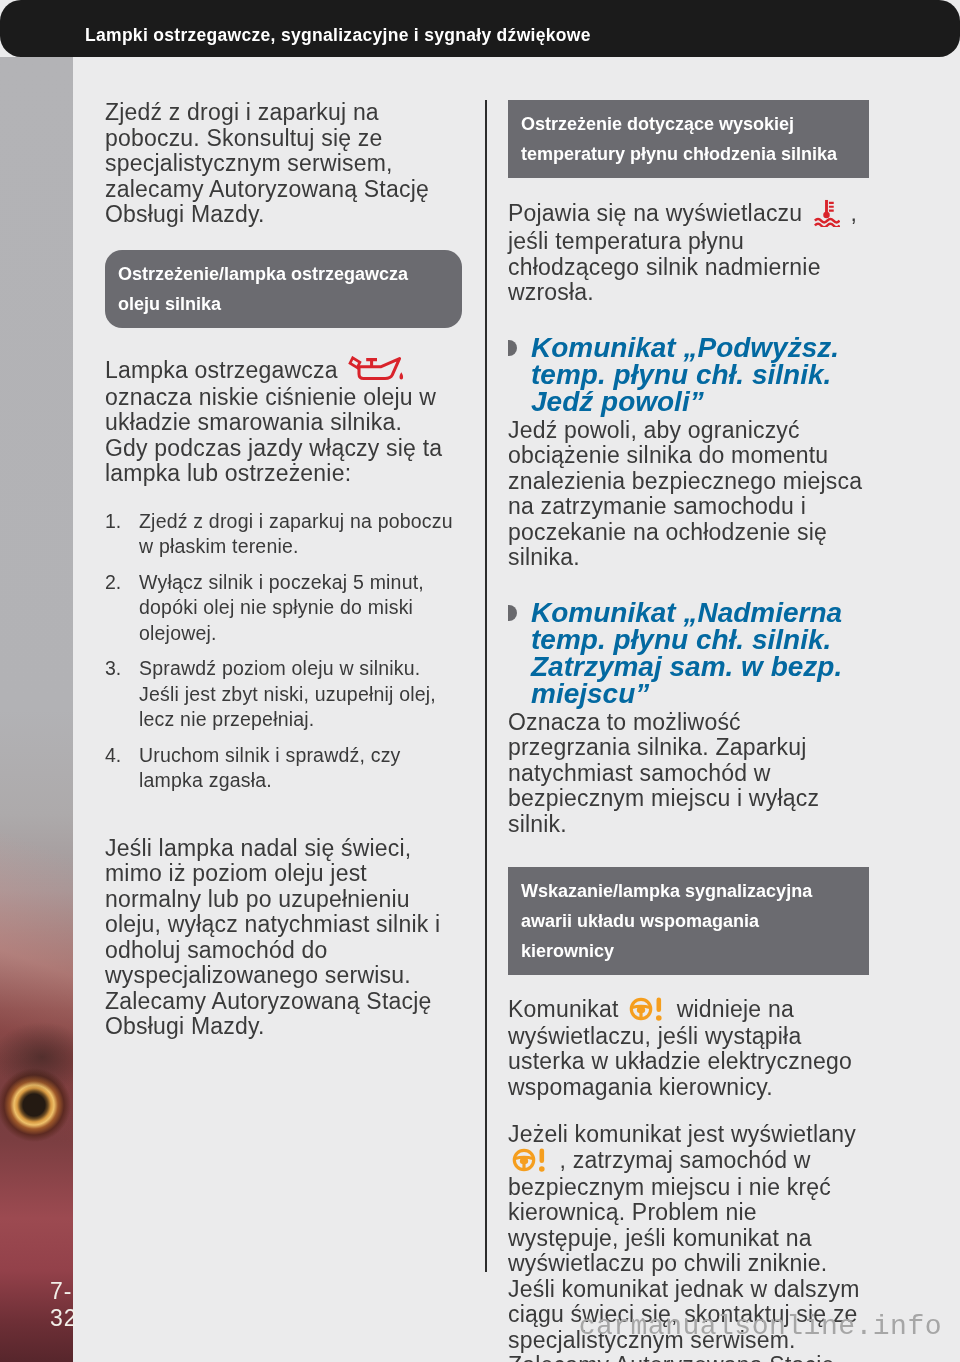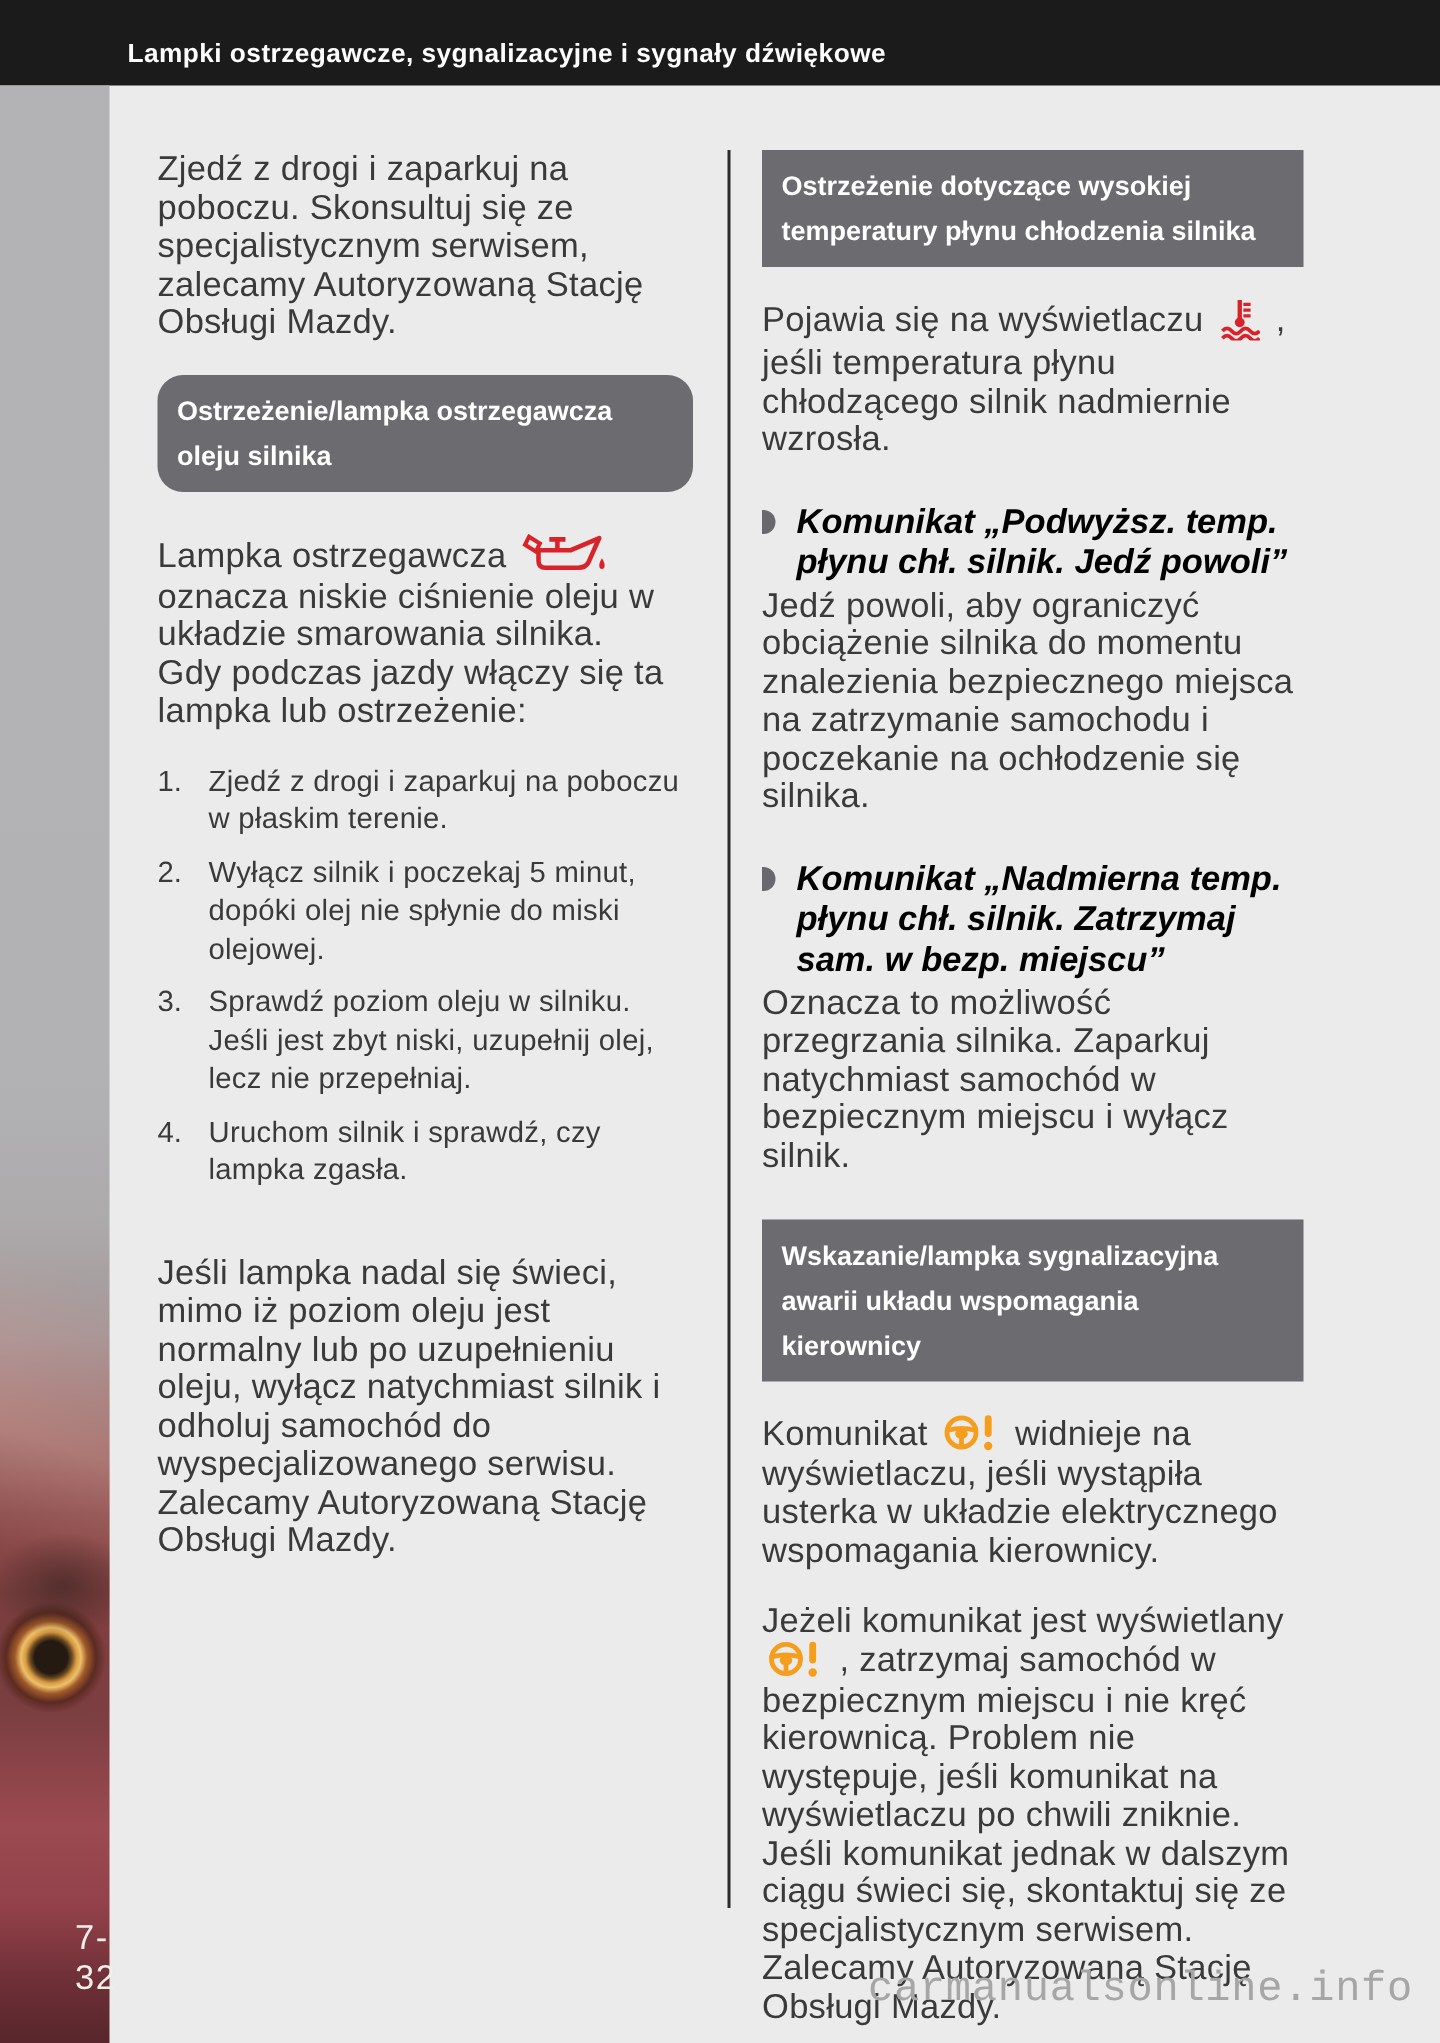--- a/index.html
+++ b/index.html
@@ -11,20 +11,21 @@
     color:#3a3a3a;
     overflow:hidden;
   }
   
   .header{
     position:absolute;left:0;top:0;width:960px;height:57px;
     background:#1b1b1b;
     box-sizing:border-box;
     display:flex;align-items:center;
     padding:14px 0 0 85px;
+    border-radius:21px;
   }
   .header-title{
     color:#ffffff;font-size:17.5px;font-weight:bold;letter-spacing:.3px;
   }
   
   .sidebar{
     position:absolute;left:0;top:57px;width:73px;height:1305px;
     background:
       radial-gradient(ellipse 70px 50px at 42px 1000px, rgba(45,33,30,.55), rgba(45,33,30,0) 70%),
       radial-gradient(circle at 34px 1048px, #241a12 0px, #241a12 11px, #6b4a22 14px, #d89a42 17px, #eec06a 20px, #a05a2a 24px, #5c2a22 30px, rgba(92,42,34,0) 37px),
@@ -56,22 +57,22 @@
   .gap-lg{margin-top:42px;}
   
   .steps{margin-top:22px;}
   .step{display:flex;margin-bottom:10px;}
   .step-num{flex:none;width:34px;font-size:19.5px;line-height:25.5px;}
   .step-text{flex:1;font-size:19.5px;line-height:25.5px;letter-spacing:.2px;}
   
   .message-heading{
     position:relative;
     padding-left:23px;
-    color:#000000;font-weight:bold;font-style:italic;
-    font-size:23px;line-height:27px;
+    color:#0369a1;font-weight:bold;font-style:italic;
+    font-size:28px;line-height:27px;
     margin-top:28px;margin-bottom:3px;
   }
   .half-circle-bullet{
     position:absolute;left:0;top:6px;width:9px;height:16px;
     background:#69696d;border-radius:0 9px 9px 0;
   }
   
   .inline-icon{display:inline-block;vertical-align:middle;margin:0 4px;position:relative;top:-2px;}
   
   .watermark{

